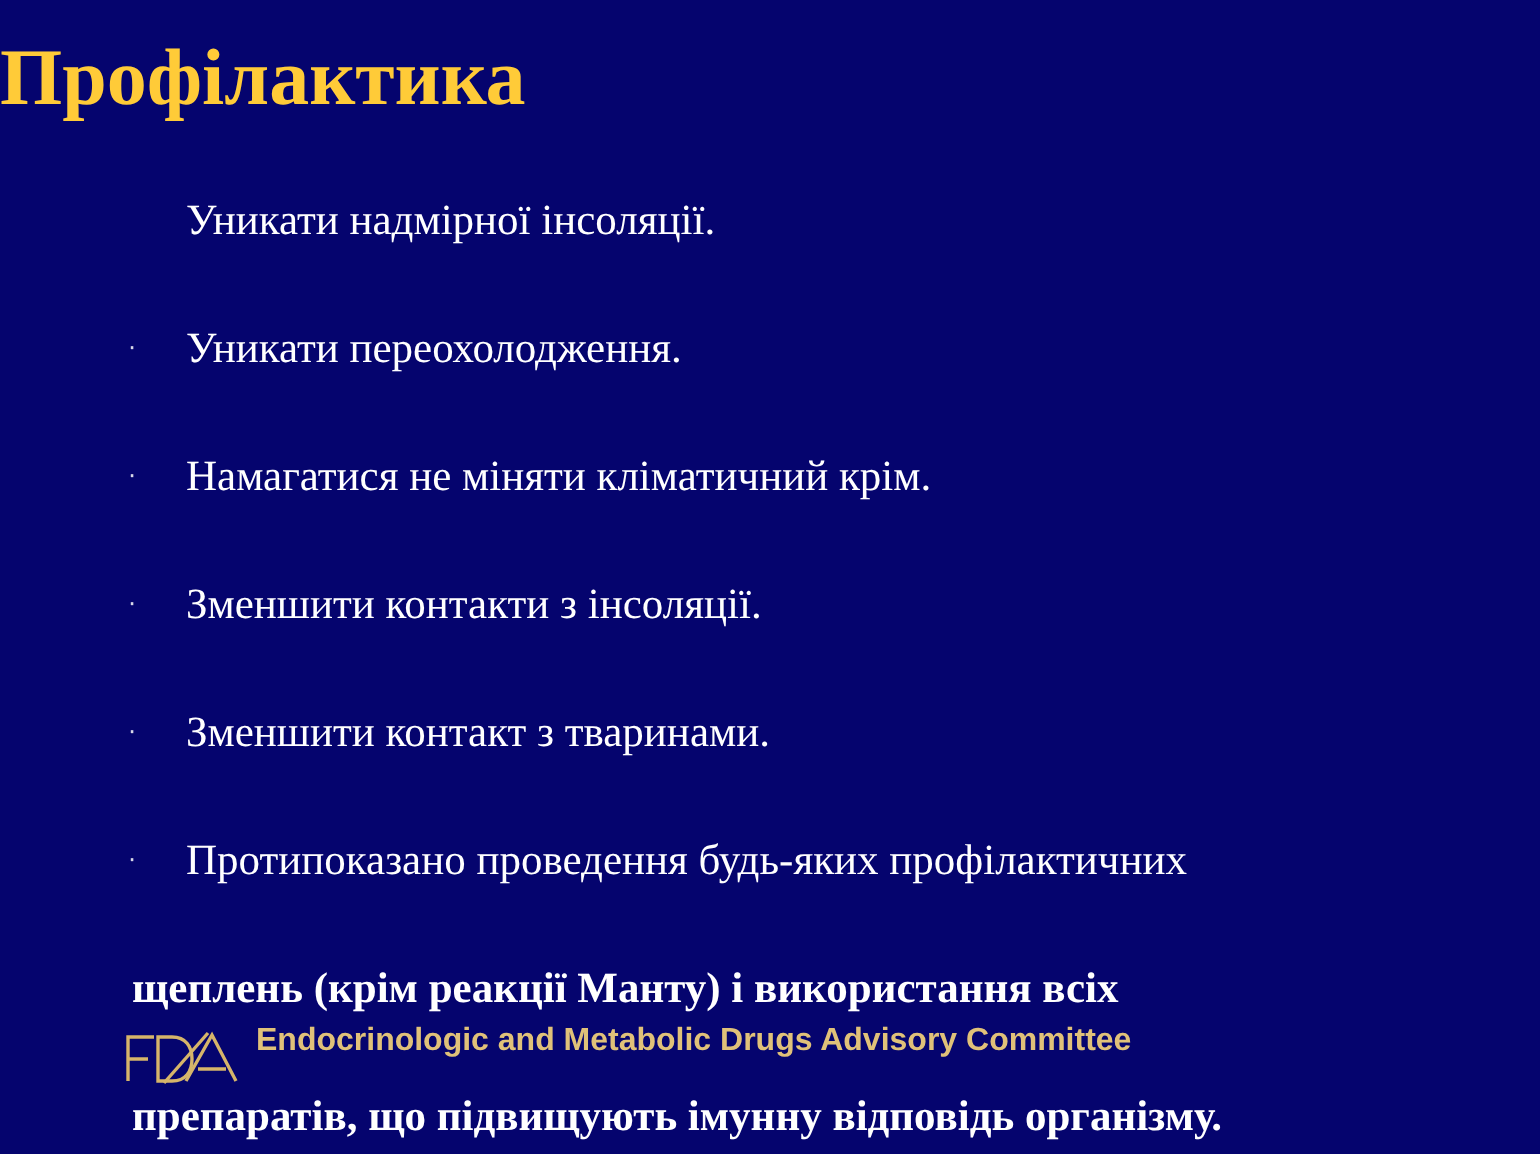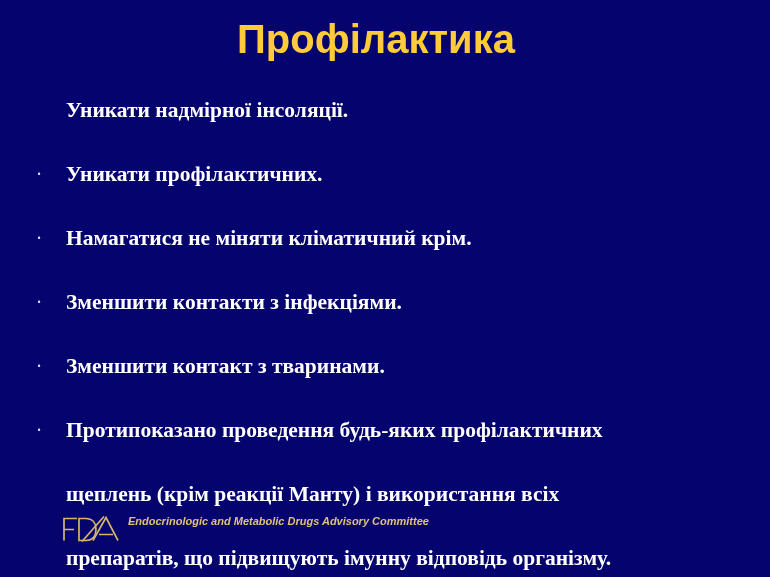--- a/index.html
+++ b/index.html
@@ -15,45 +15,46 @@
     overflow: hidden;
     font-family: "Liberation Serif", "DejaVu Serif", serif;
   }
 
   
   #slide-title {
     position: absolute;
     left: 0;
     right: 18px;
     top: 16px;
-    text-align: center;
+    text-align: left;
     color: #ffcb38;
-    font-family: Liberation Sans, sans-serif;
+    font-family: Liberation Serif, serif;
     font-weight: bold;
     font-size: 40px;
     line-height: 46px;
     letter-spacing: 0px;
     white-space: nowrap;
   }
 
   
   #body-list {
     position: absolute;
     left: 0;
     top: 78px;
     width: 770px;
   }
   .bullet-row {
     position: relative;
     min-height: 64px;
     color: #ffffff;
-    font-weight: bold;
+    font-weight: normal;
     font-size: 21.5px;
     line-height: 64px;
     white-space: nowrap;
+    margin-left: 27px;
   }
   .bullet-row .marker {
     position: absolute;
     left: 34px;
     top: 0;
     width: 10px;
     height: 64px;
     line-height: 64px;
     text-align: center;
     color: #d8d8e8;
@@ -89,57 +90,56 @@
     opacity: 0.92;
   }
   #fda-logo {
     width: 58px;
     height: 30px;
     margin-right: 8px;
     flex: none;
   }
   #footer-text {
     font-family: "Liberation Sans", "DejaVu Sans", sans-serif;
-    font-size: 11px;
+    font-size: 16px;
     font-weight: bold;
     line-height: 14px;
     color: #f3d27a;
     white-space: nowrap;
-    font-style: italic;
   }
   #footer-line1 { display: block; }
   #footer-line2 { display: block; }
 </style>
 </head>
 <body>
 
 <div id="slide">
 
   <div id="slide-title">Профілактика</div>
 
   <div id="body-list">
 
     <div class="bullet-row">
 
       <span class="btext">Уникати надмірної інсоляції.</span>
     </div>
 
     <div class="bullet-row">
       <span class="marker">·</span>
-      <span class="btext">Уникати профілактичних.</span>
+      <span class="btext">Уникати переохолодження.</span>
     </div>
 
     <div class="bullet-row">
       <span class="marker">·</span>
       <span class="btext">Намагатися не міняти кліматичний крім.</span>
     </div>
 
     <div class="bullet-row">
       <span class="marker">·</span>
-      <span class="btext">Зменшити контакти з інфекціями.</span>
+      <span class="btext">Зменшити контакти з інсоляції.</span>
     </div>
 
     <div class="bullet-row">
       <span class="marker">·</span>
       <span class="btext">Зменшити контакт з тваринами.</span>
     </div>
 
     <div class="bullet-row">
       <span class="marker">·</span>
       <span class="btext">Протипоказано проведення будь-яких профілактичних</span>

